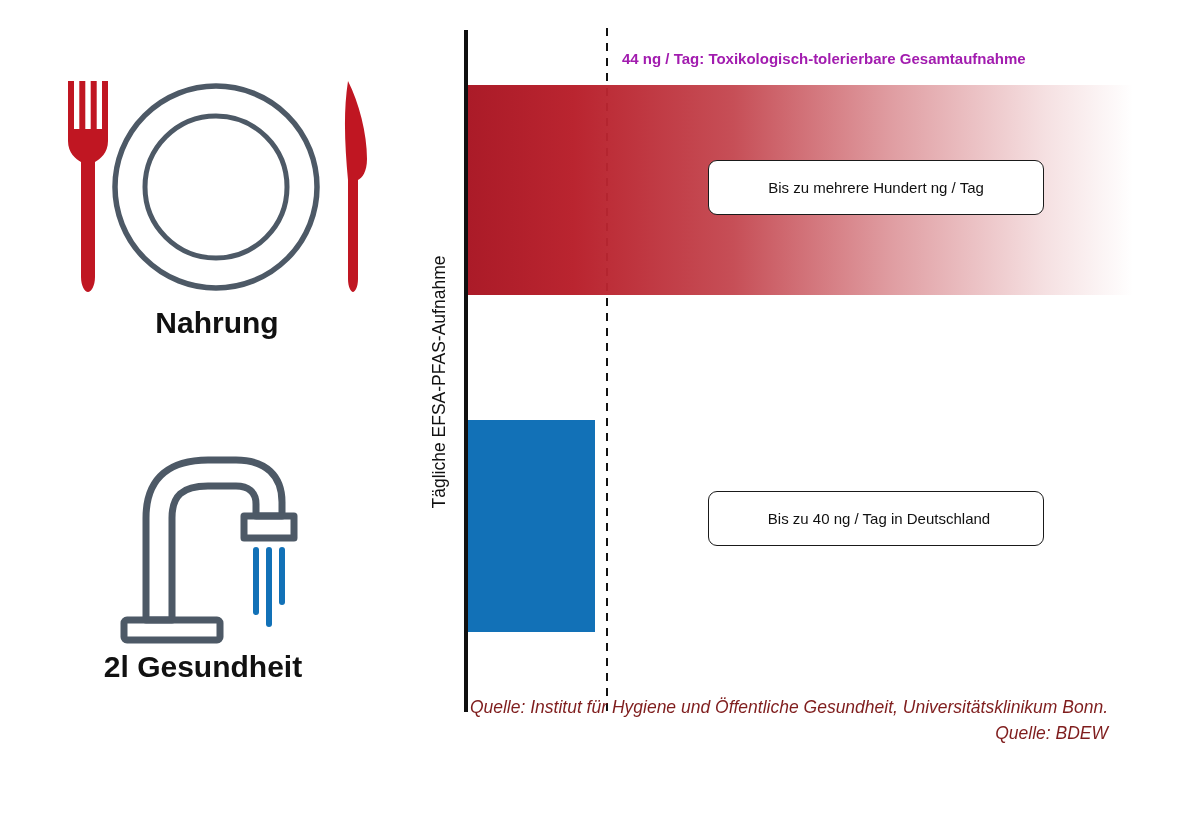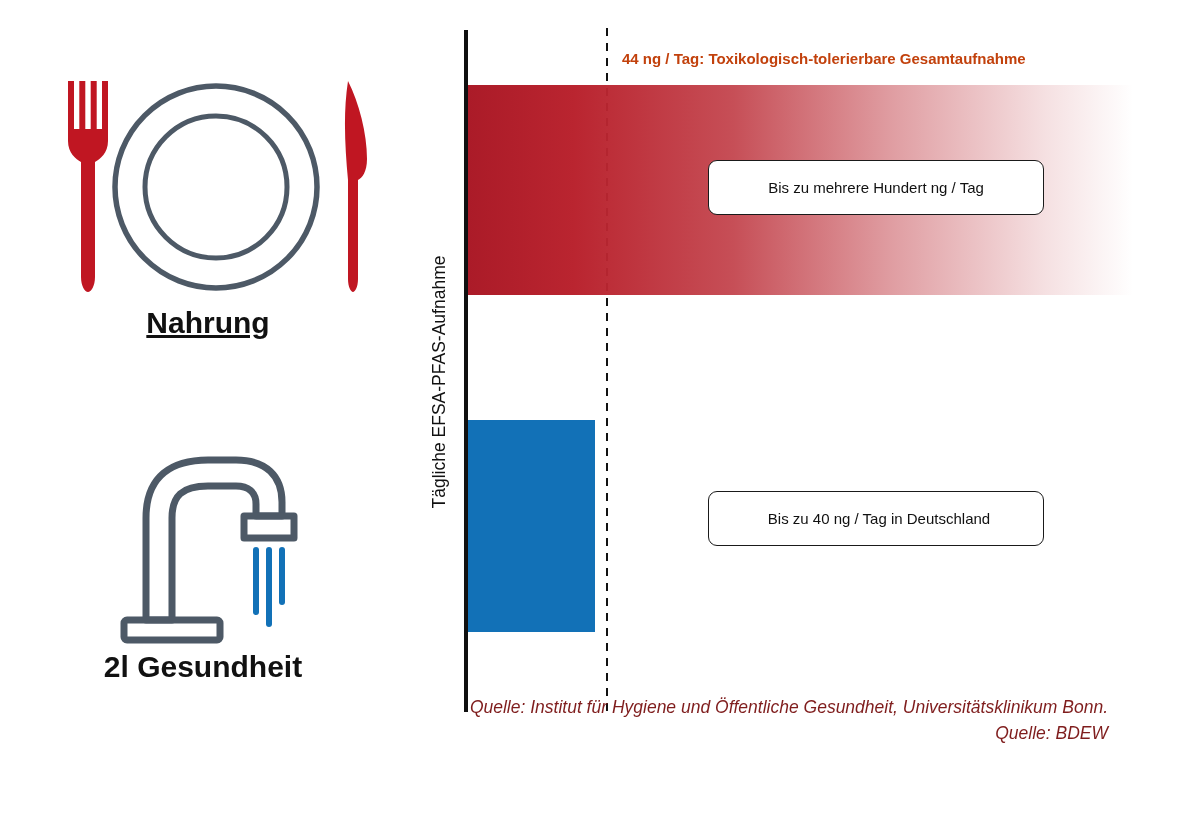--- a/index.html
+++ b/index.html
@@ -3,29 +3,29 @@
 <meta charset="utf-8">
 <style>
   html,body{margin:0;padding:0;background:#fff;}
   body{font-family:"Liberation Sans","DejaVu Sans",sans-serif;color:#111;}
   .frame{position:relative;width:1191px;height:817px;background:#ffffff;overflow:hidden;}
 
   
   .food-icon{position:absolute;left:58px;top:76px;width:320px;height:222px;}
   .tap-icon{position:absolute;left:110px;top:420px;width:200px;height:240px;}
   .label{position:absolute;text-align:center;font-size:30px;font-weight:600;color:#111;}
-  .food-label{left:48px;top:306px;width:320px;text-decoration:underline;}
+  .food-label{left:57px;top:306px;width:320px;}
   .water-label{left:38px;top:650px;width:330px;}
 
   
   .axis-line{position:absolute;left:464px;top:30px;width:4px;height:682px;background:#101010;}
   .axis-label{position:absolute;left:439px;top:382px;transform:translate(-50%,-50%) rotate(-90deg);white-space:nowrap;font-size:17.5px;color:#111;}
   .dashed-line{position:absolute;left:606px;top:28px;width:2px;height:684px;
     background:repeating-linear-gradient(to bottom,#111 0 8px,transparent 8px 15px);}
-  .threshold-label{position:absolute;left:622px;top:50px;font-size:15px;font-weight:700;color:#c2410c;white-space:nowrap;text-align:right;}
+  .threshold-label{position:absolute;left:622px;top:50px;font-size:15px;font-weight:700;color:#a21caf;white-space:nowrap;text-align:right;}
 
   .bar{position:absolute;}
   .bar-red{left:468px;top:85px;width:665px;height:210px;
     background:linear-gradient(90deg,#ab1b28 0%,#ba2530 16%,rgba(186,40,50,0.82) 40%,
       rgba(186,40,50,0.45) 64%,rgba(186,40,50,0.14) 87%,rgba(186,40,50,0) 100%);}
   .bar-blue{left:468px;top:420px;width:127px;height:212px;background:#1271b7;}
 
   .note{position:absolute;width:336px;height:55px;background:#fff;border:1.6px solid #1a1a1a;
     border-radius:9px;display:flex;align-items:center;justify-content:center;
     font-size:15px;color:#111;box-sizing:border-box;}

